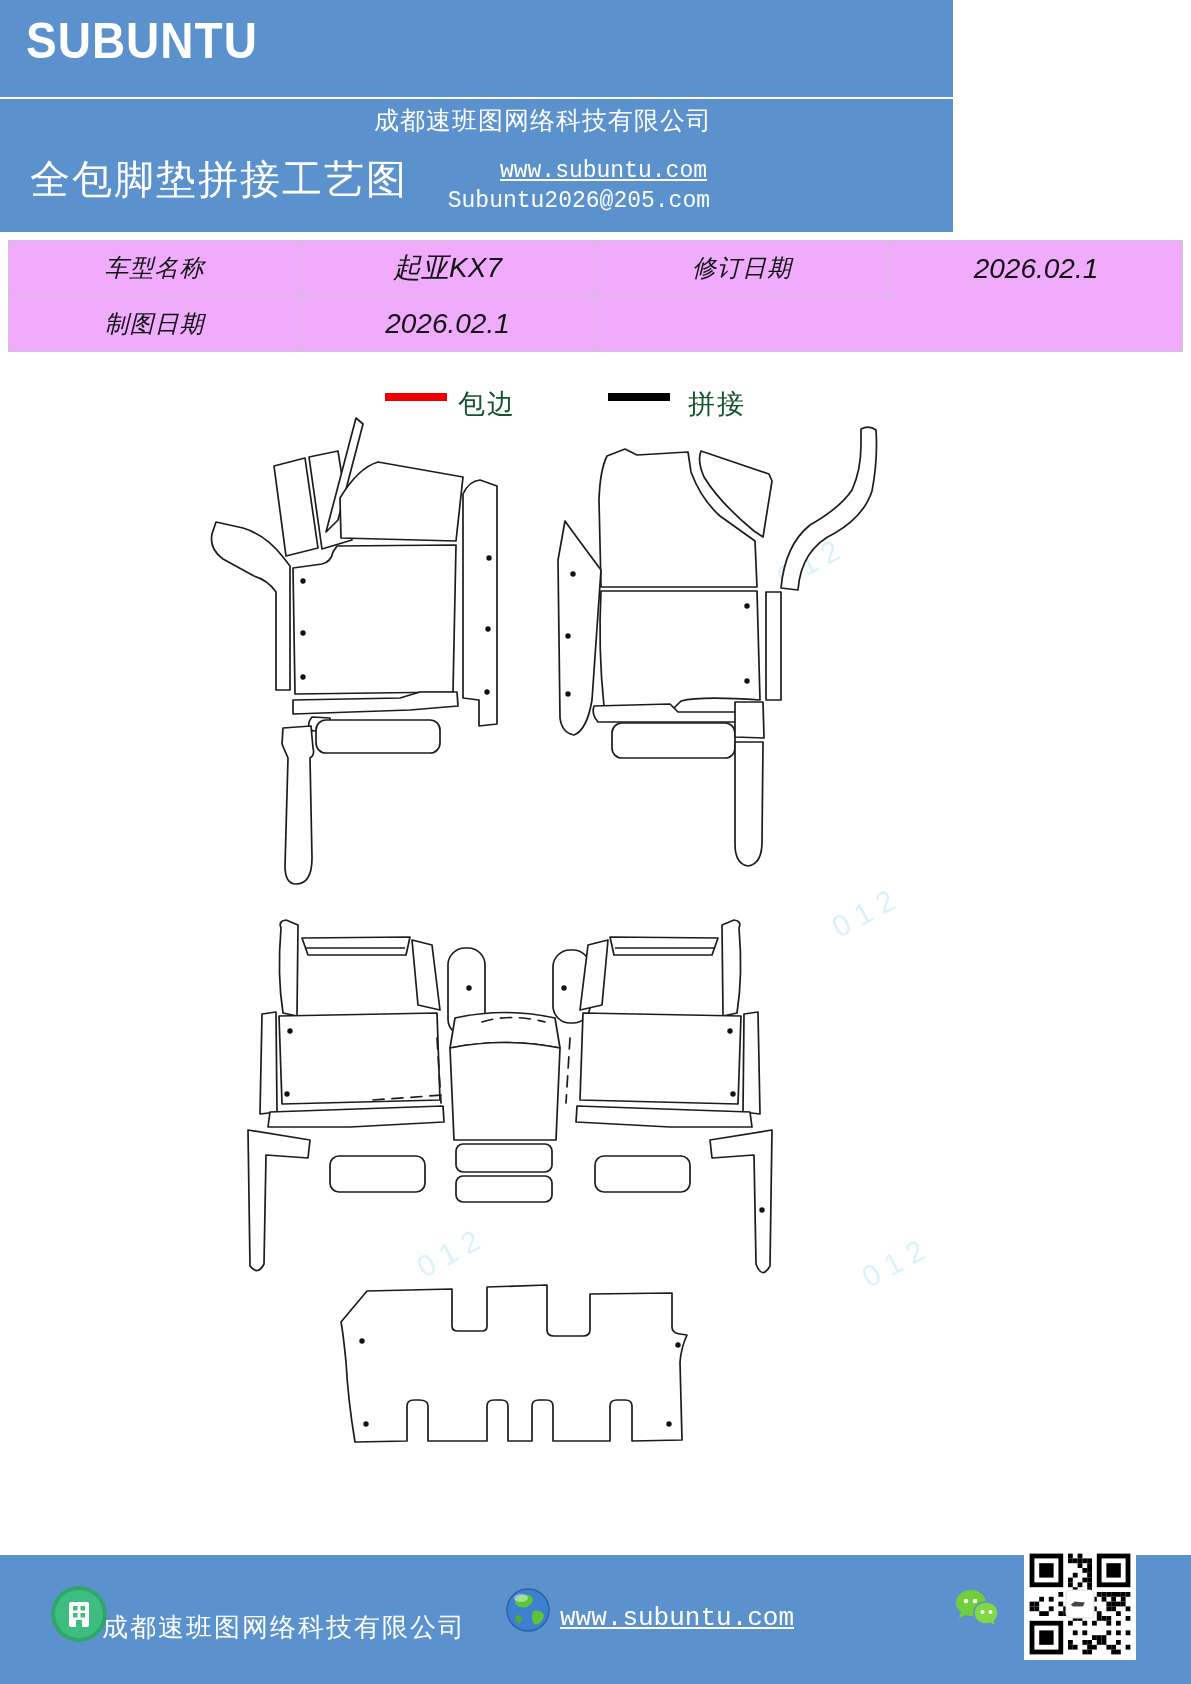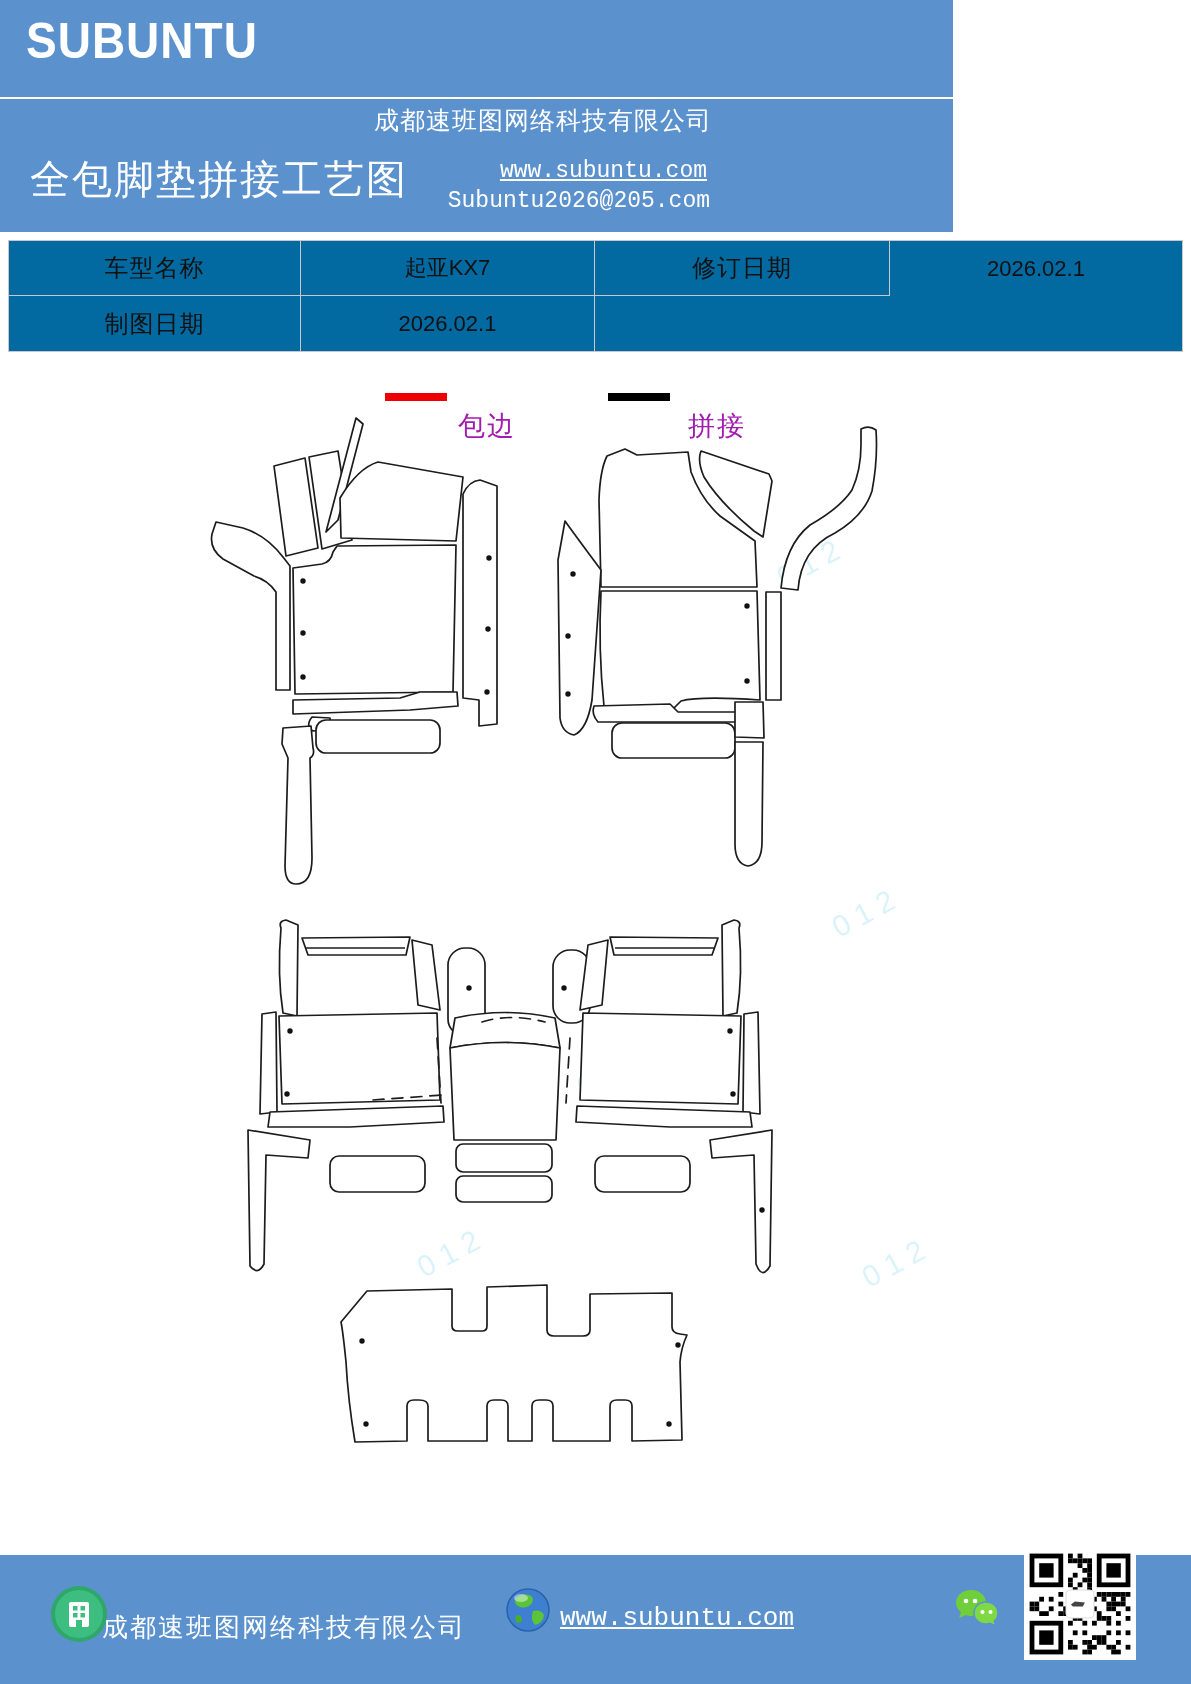--- a/index.html
+++ b/index.html
@@ -15,30 +15,30 @@
   .hdr-right{position:absolute;right:241px;top:104px;text-align:right;}
   .hdr-company{font-size:25px;font-family:"Liberation Serif",serif;letter-spacing:1px;}
   .hdr-web{position:absolute;right:246px;top:158px;font-size:23px;font-family:"Liberation Mono",monospace;
         color:#fff;text-decoration:underline;}
   .hdr-mail{position:absolute;right:243px;top:188px;font-size:23px;font-family:"Liberation Mono",monospace;}
   .sop{position:absolute;left:965px;top:62px;font-size:74px;font-weight:bold;letter-spacing:5px;
         font-family:"Liberation Sans",sans-serif;}
   
   .info-table{position:absolute;left:8px;top:240px;width:1173px;height:110px;
         display:grid;grid-template-columns:292px 294px 295px 1fr;grid-auto-rows:55px;
-        border:1px solid #c8c8c8;background:#0369a1;}
+        border:1px solid #c8c8c8;background:#f0abfc;font-style:italic;}
   .cell{border-right:1px solid #c8c8c8;border-bottom:1px solid #c8c8c8;
         display:flex;align-items:center;justify-content:center;color:#111;}
   .cell:nth-child(4n){border-right:none;}
   .cell.r2{border-bottom:none;}
   .cell.lab{font-family:"Liberation Serif",serif;font-size:24px;letter-spacing:1px;}
-  .cell.val{font-family:"Liberation Sans",sans-serif;font-size:22px;text-align:right;}
+  .cell.val{font-family:"Liberation Sans",sans-serif;font-size:28px;text-align:right;}
   
   .legend-swatch{position:absolute;height:8px;width:62px;}
-  .legend-label{position:absolute;top:408px;font-size:27px;color:#a21caf;
+  .legend-label{position:absolute;top:386px;font-size:27px;color:#14532d;
         font-family:"Liberation Serif",serif;letter-spacing:2px;}
   
   .draw-svg{position:absolute;left:0;top:0;}
   .mat{fill:#ffffff;stroke:#1c1c1c;stroke-width:1.7;stroke-linejoin:round;stroke-linecap:round;}
   .seam{fill:none;stroke:#1c1c1c;stroke-width:1.7;stroke-dasharray:11 8;stroke-linecap:round;}
   .innerline{fill:none;stroke:#1c1c1c;stroke-width:1.4;}
   .dot{fill:#111;}
   .wm{position:absolute;color:#49c8e8;opacity:0.20;font-size:30px;letter-spacing:8px;
         transform:rotate(-28deg);font-family:"Liberation Sans",sans-serif;pointer-events:none;}
   

